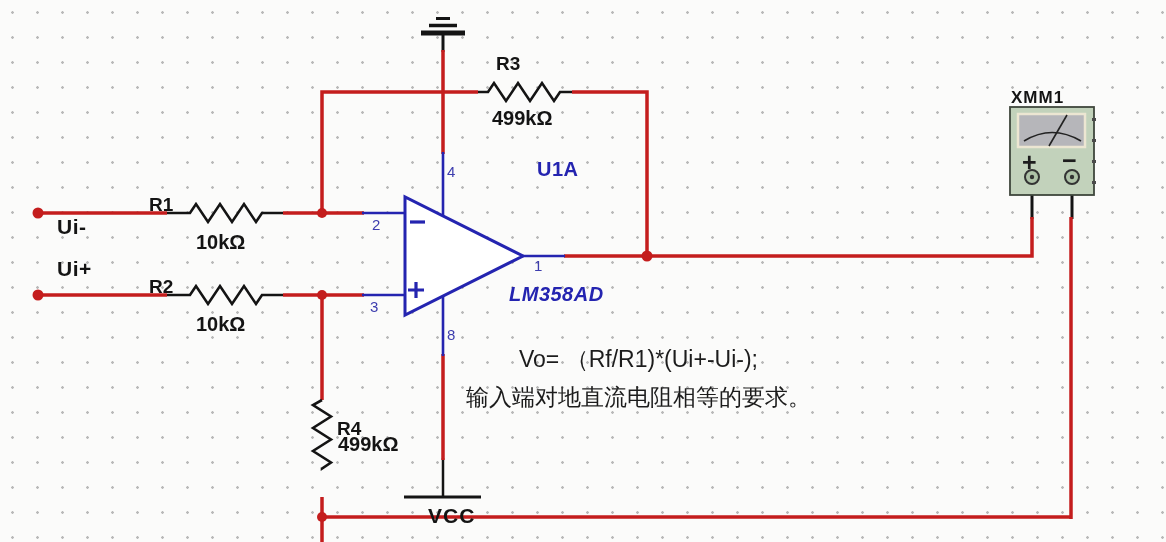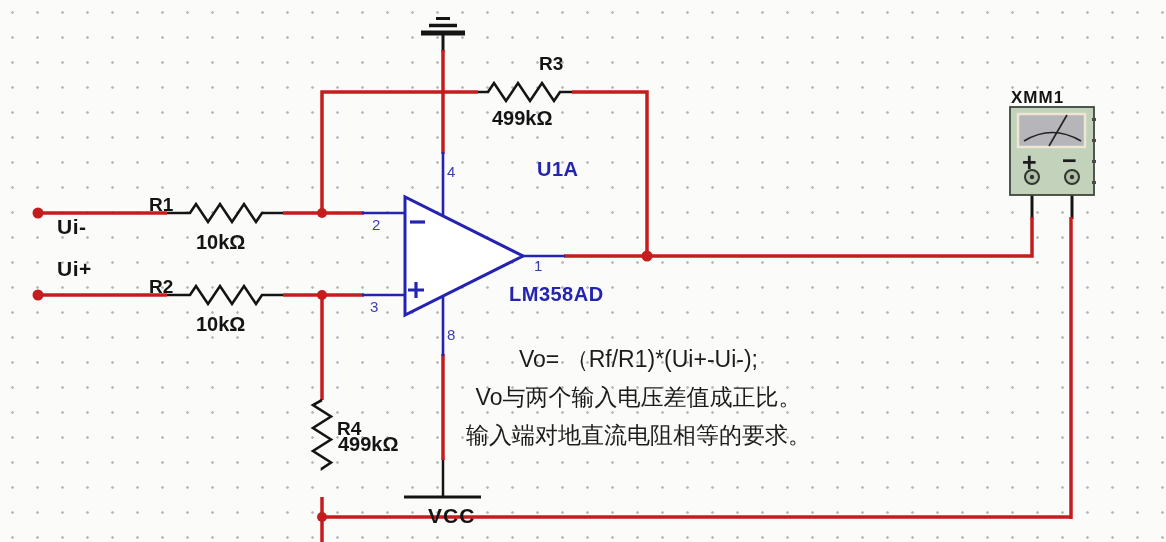--- a/index.html
+++ b/index.html
@@ -111,40 +111,39 @@
 
   <div class="lbl black ui-lbl" style="left:57px;top:190px;margin-top:26px;">Ui-</div>
   <div class="lbl black ui-lbl" style="left:57px;top:258px;">Ui+</div>
 
   <div class="lbl black bold ref" style="left:149px;top:195px;">R1</div>
   <div class="lbl black bold val" style="left:196px;top:232px;">10kΩ</div>
 
   <div class="lbl black bold ref" style="left:149px;top:277px;">R2</div>
   <div class="lbl black bold val" style="left:196px;top:314px;">10kΩ</div>
 
-  <div class="lbl black bold ref" style="left:539px;top:54px;">R3</div>
+  <div class="lbl black bold ref" style="left:496px;top:54px;">R3</div>
   <div class="lbl black bold val" style="left:492px;top:108px;">499kΩ</div>
 
   <div class="lbl black bold ref" style="left:337px;top:407px;margin-top:12px;">R4</div>
   <div class="lbl black bold val" style="left:338px;top:434px;">499kΩ</div>
 
   <div class="lbl blue bold chip" style="left:528px;top:159px;margin-left:9px;">U1A</div>
-  <div class="lbl blue bold chip" style="left:509px;top:284px;">LM358AD</div>
+  <div class="lbl blue bold chip" style="left:509px;top:284px;font-style:italic;">LM358AD</div>
 
   <div class="lbl pin" style="left:372px;top:217px;">2</div>
   <div class="lbl pin" style="left:370px;top:299px;">3</div>
   <div class="lbl pin" style="left:447px;top:164px;">4</div>
   <div class="lbl pin" style="left:447px;top:327px;">8</div>
   <div class="lbl pin" style="left:534px;top:258px;">1</div>
 
   <div class="lbl black bold vcc" style="left:428px;top:505px;">VCC</div>
   <div class="lbl black bold inst" style="left:1011px;top:77px;">XMM1</div>
 
   <div class="lbl meter-sign" style="left:1022px;top:150px;">+</div>
   <div class="lbl meter-sign" style="left:1062px;top:148px;">−</div>
 
   <div class="annot">
     <div>Vo= （Rf/R1)*(Ui+-Ui-);</div>
-    <div>Vo与两个输入电压差值成正比。</div>
     <div>输入端对地直流电阻相等的要求。</div>
   </div>
 
 </div>
 
 </body></html>

